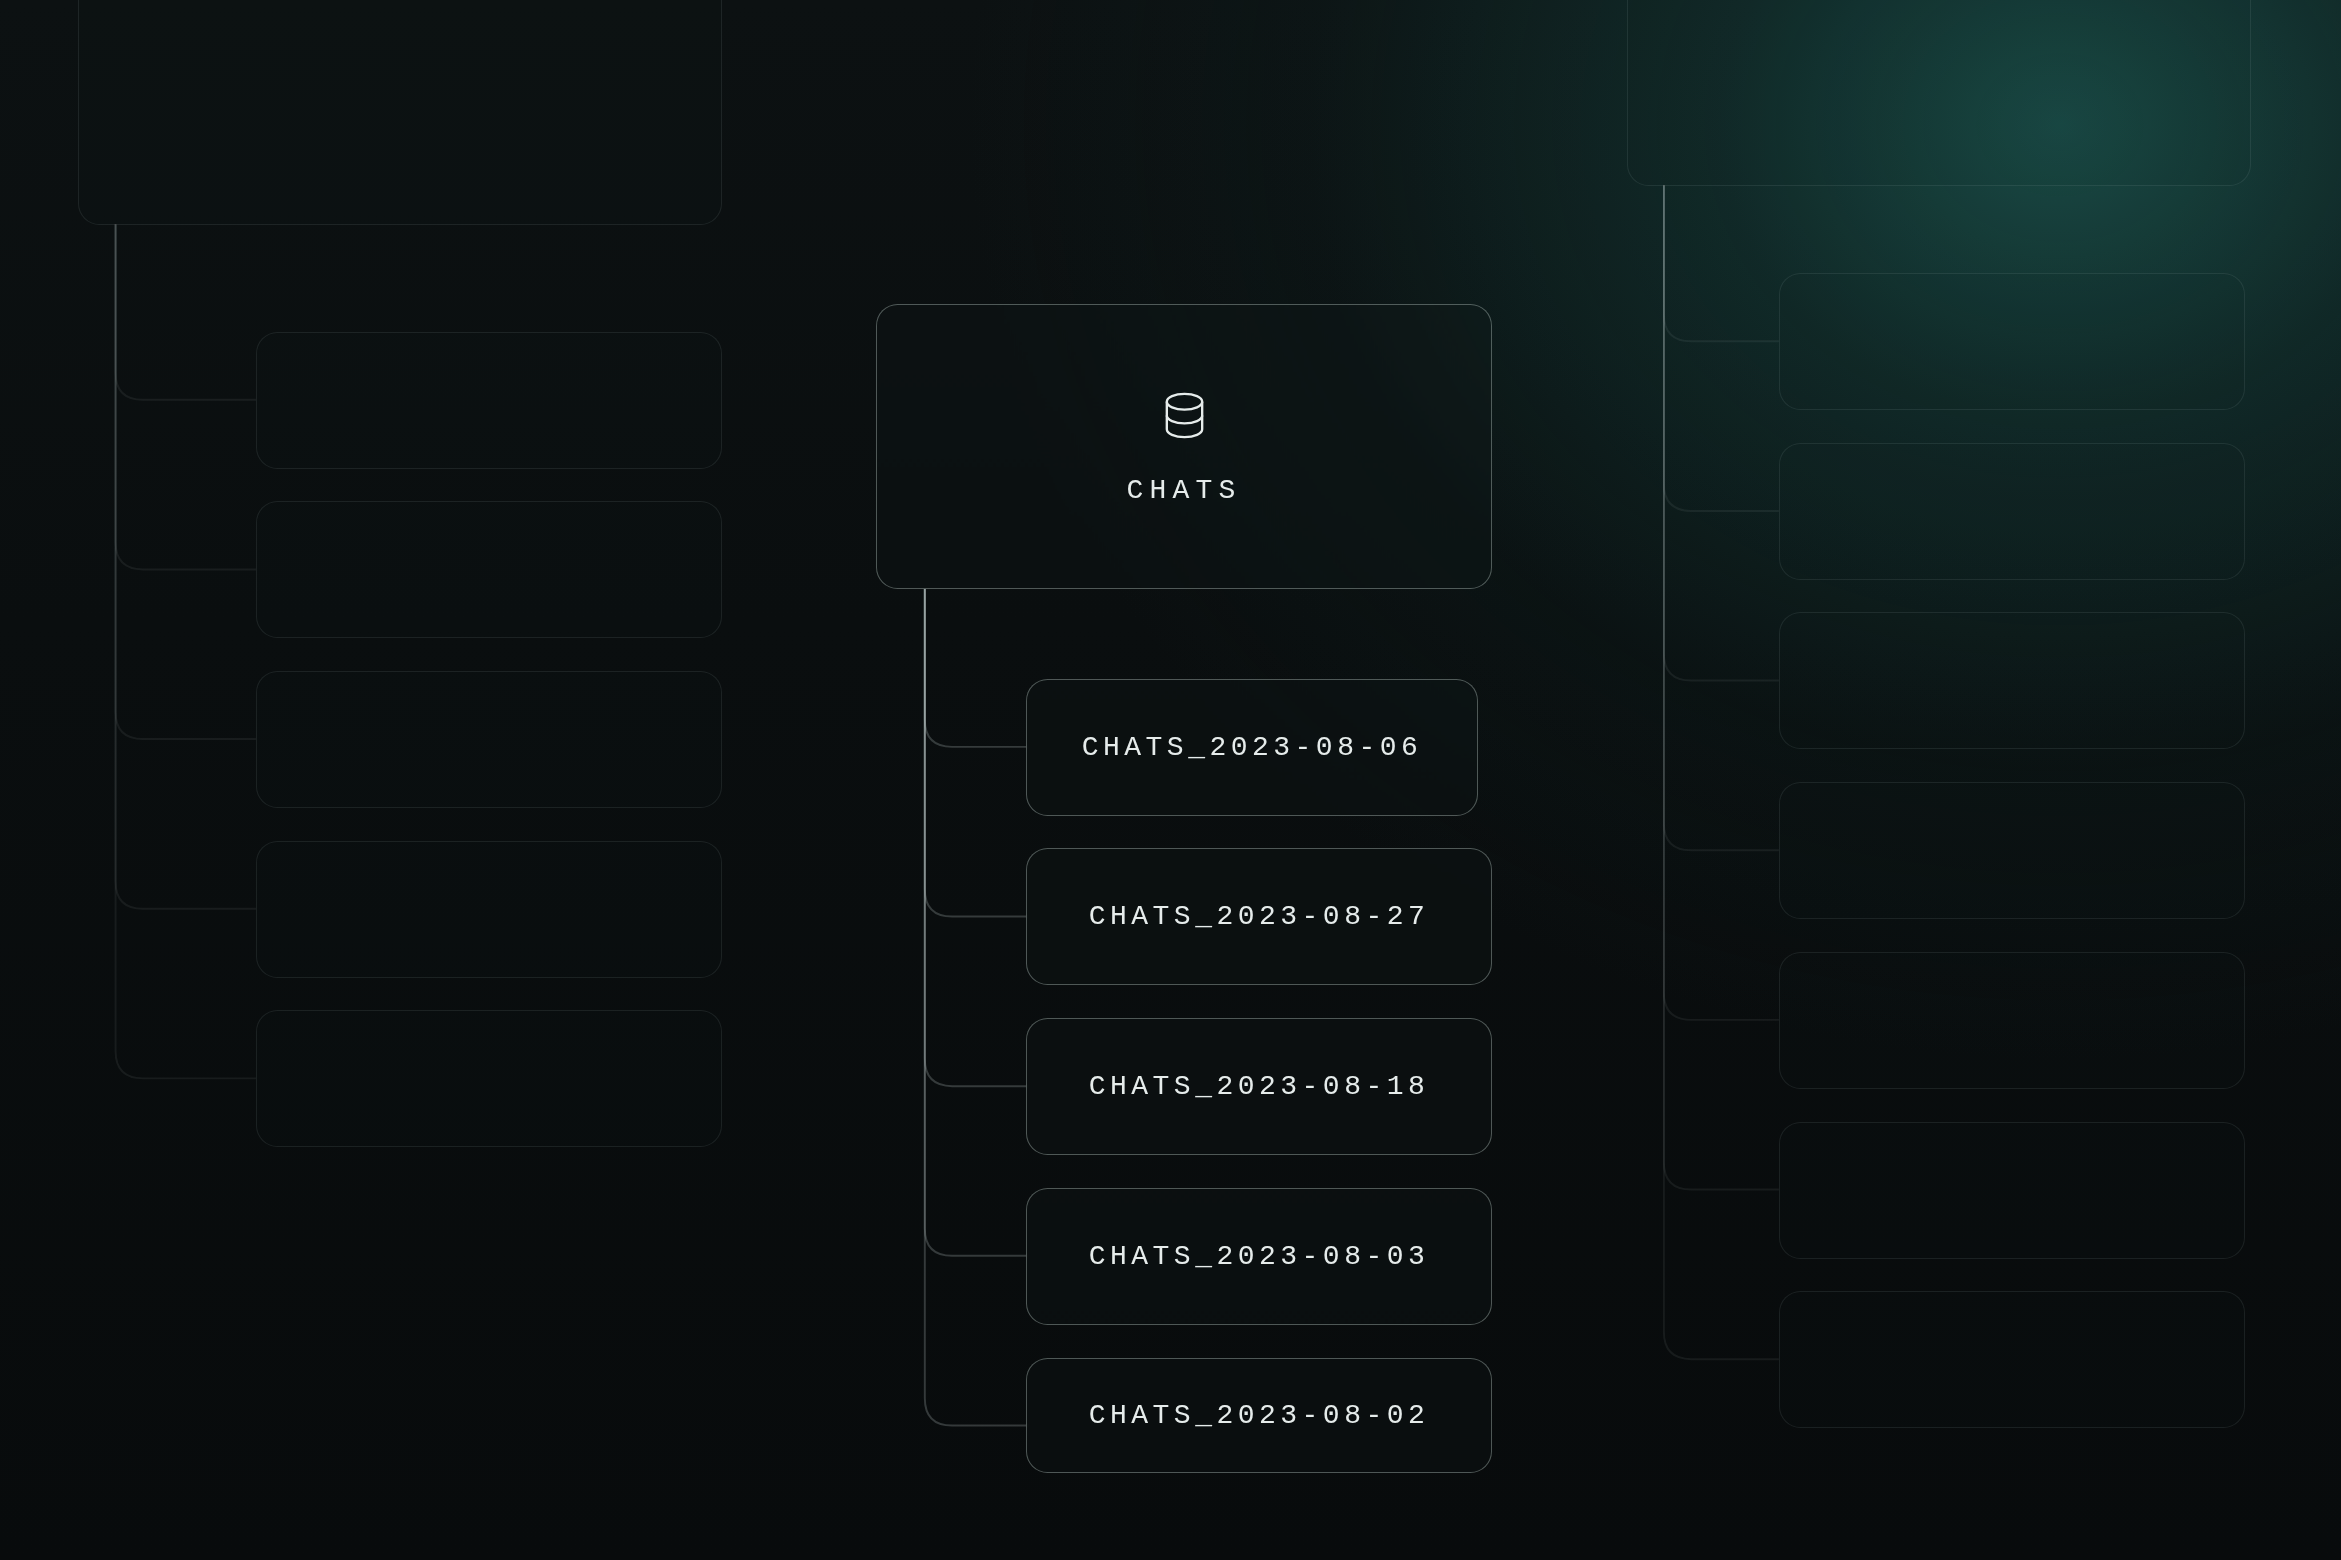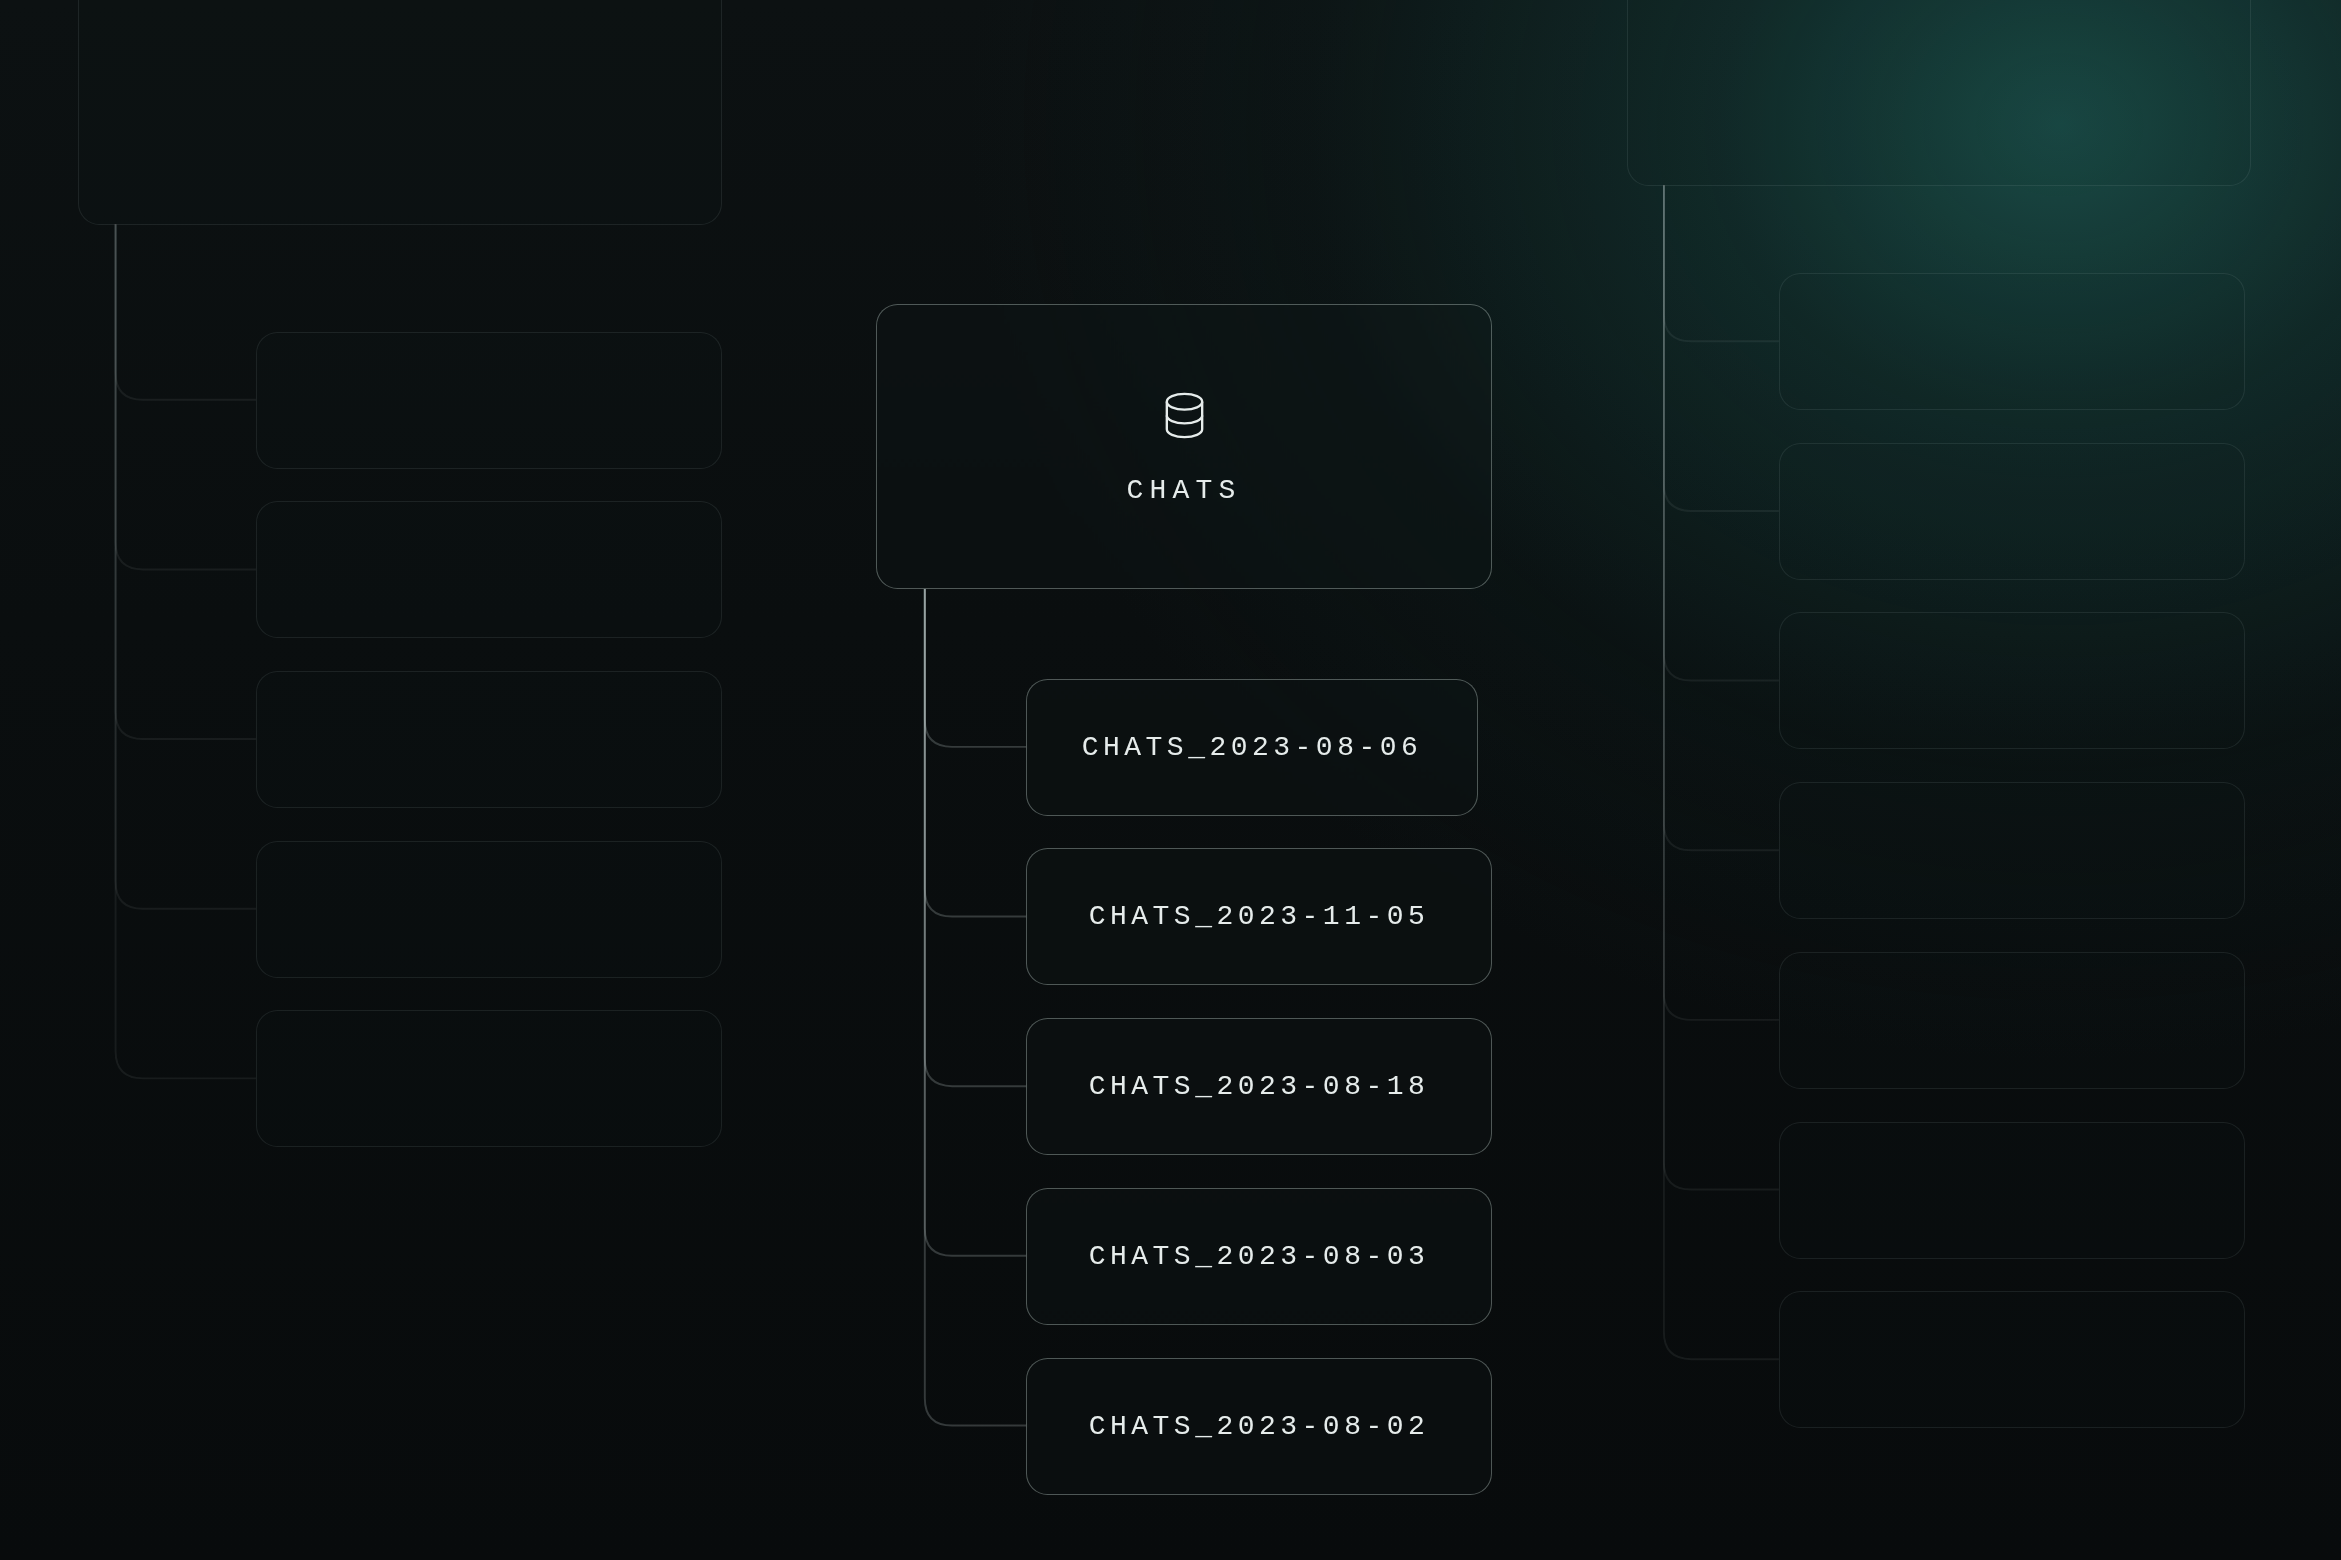--- a/index.html
+++ b/index.html
@@ -118,25 +118,25 @@
     </svg>
   </span>
   <span class="parent-label">CHATS</span>
 </div>
 
 <div id="children-container">
     <div class="node" style="left: 1026px; top: 679px; width: 452px; height: 137px;">
       <span class="child-label">CHATS_2023-08-06</span>
     </div>
     <div class="node" style="left: 1026px; top: 848px; width: 466px; height: 137px;">
-      <span class="child-label">CHATS_2023-11-05</span>
+      <span class="child-label">CHATS_2023-08-27</span>
     </div>
     <div class="node" style="left: 1026px; top: 1018px; width: 466px; height: 137px;">
       <span class="child-label">CHATS_2023-08-18</span>
     </div>
     <div class="node" style="left: 1026px; top: 1188px; width: 466px; height: 137px; align-items: center;">
       <span class="child-label">CHATS_2023-08-03</span>
     </div>
-    <div class="node" style="left: 1026px; top: 1358px; width: 466px; height: 137px;">
+    <div class="node" style="left: 1026px; top: 1358px; width: 466px; height: 115px;">
       <span class="child-label">CHATS_2023-08-02</span>
     </div>
   </div>
 
 
 </body></html>

